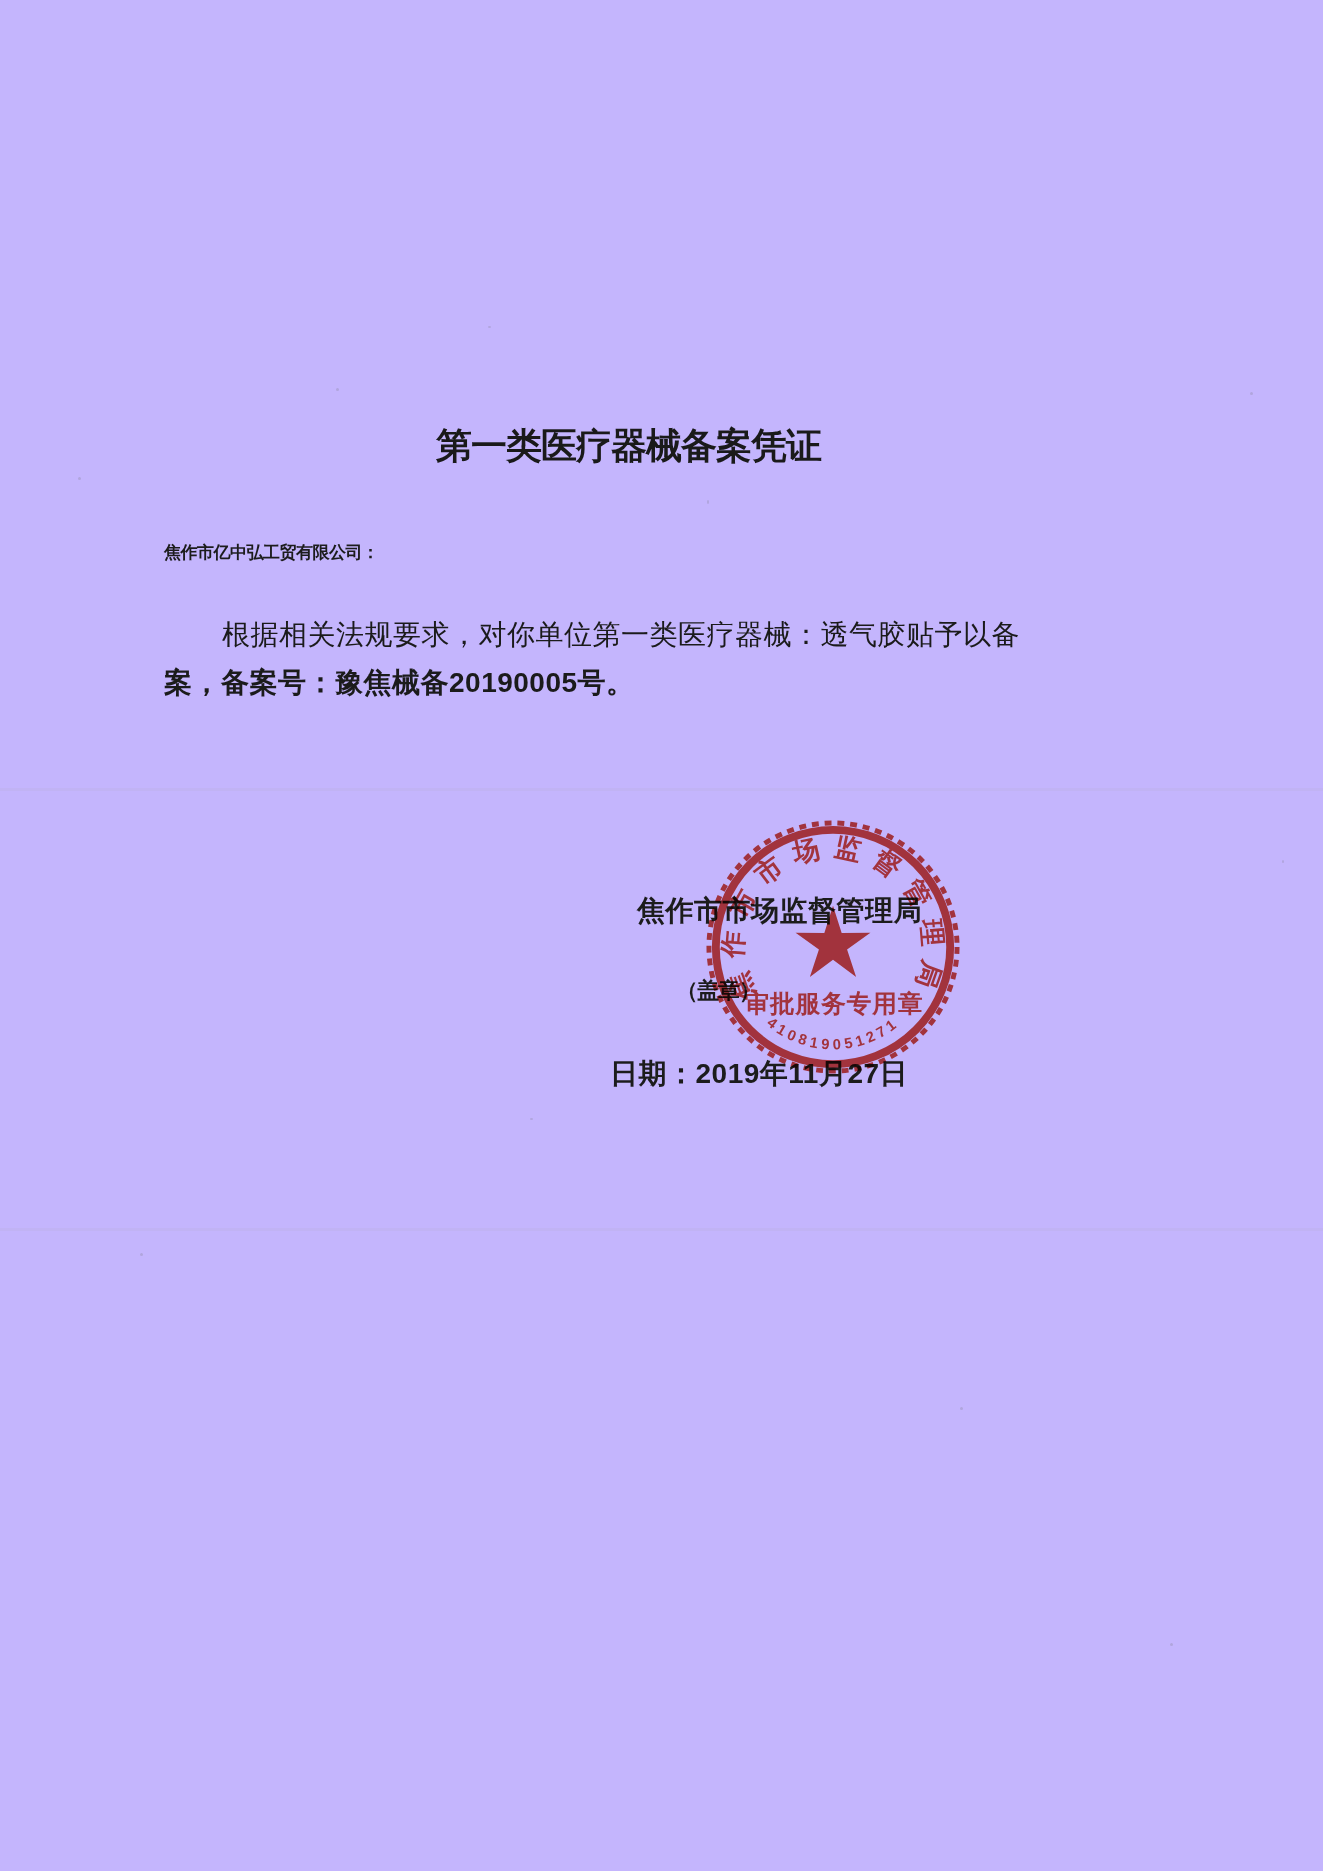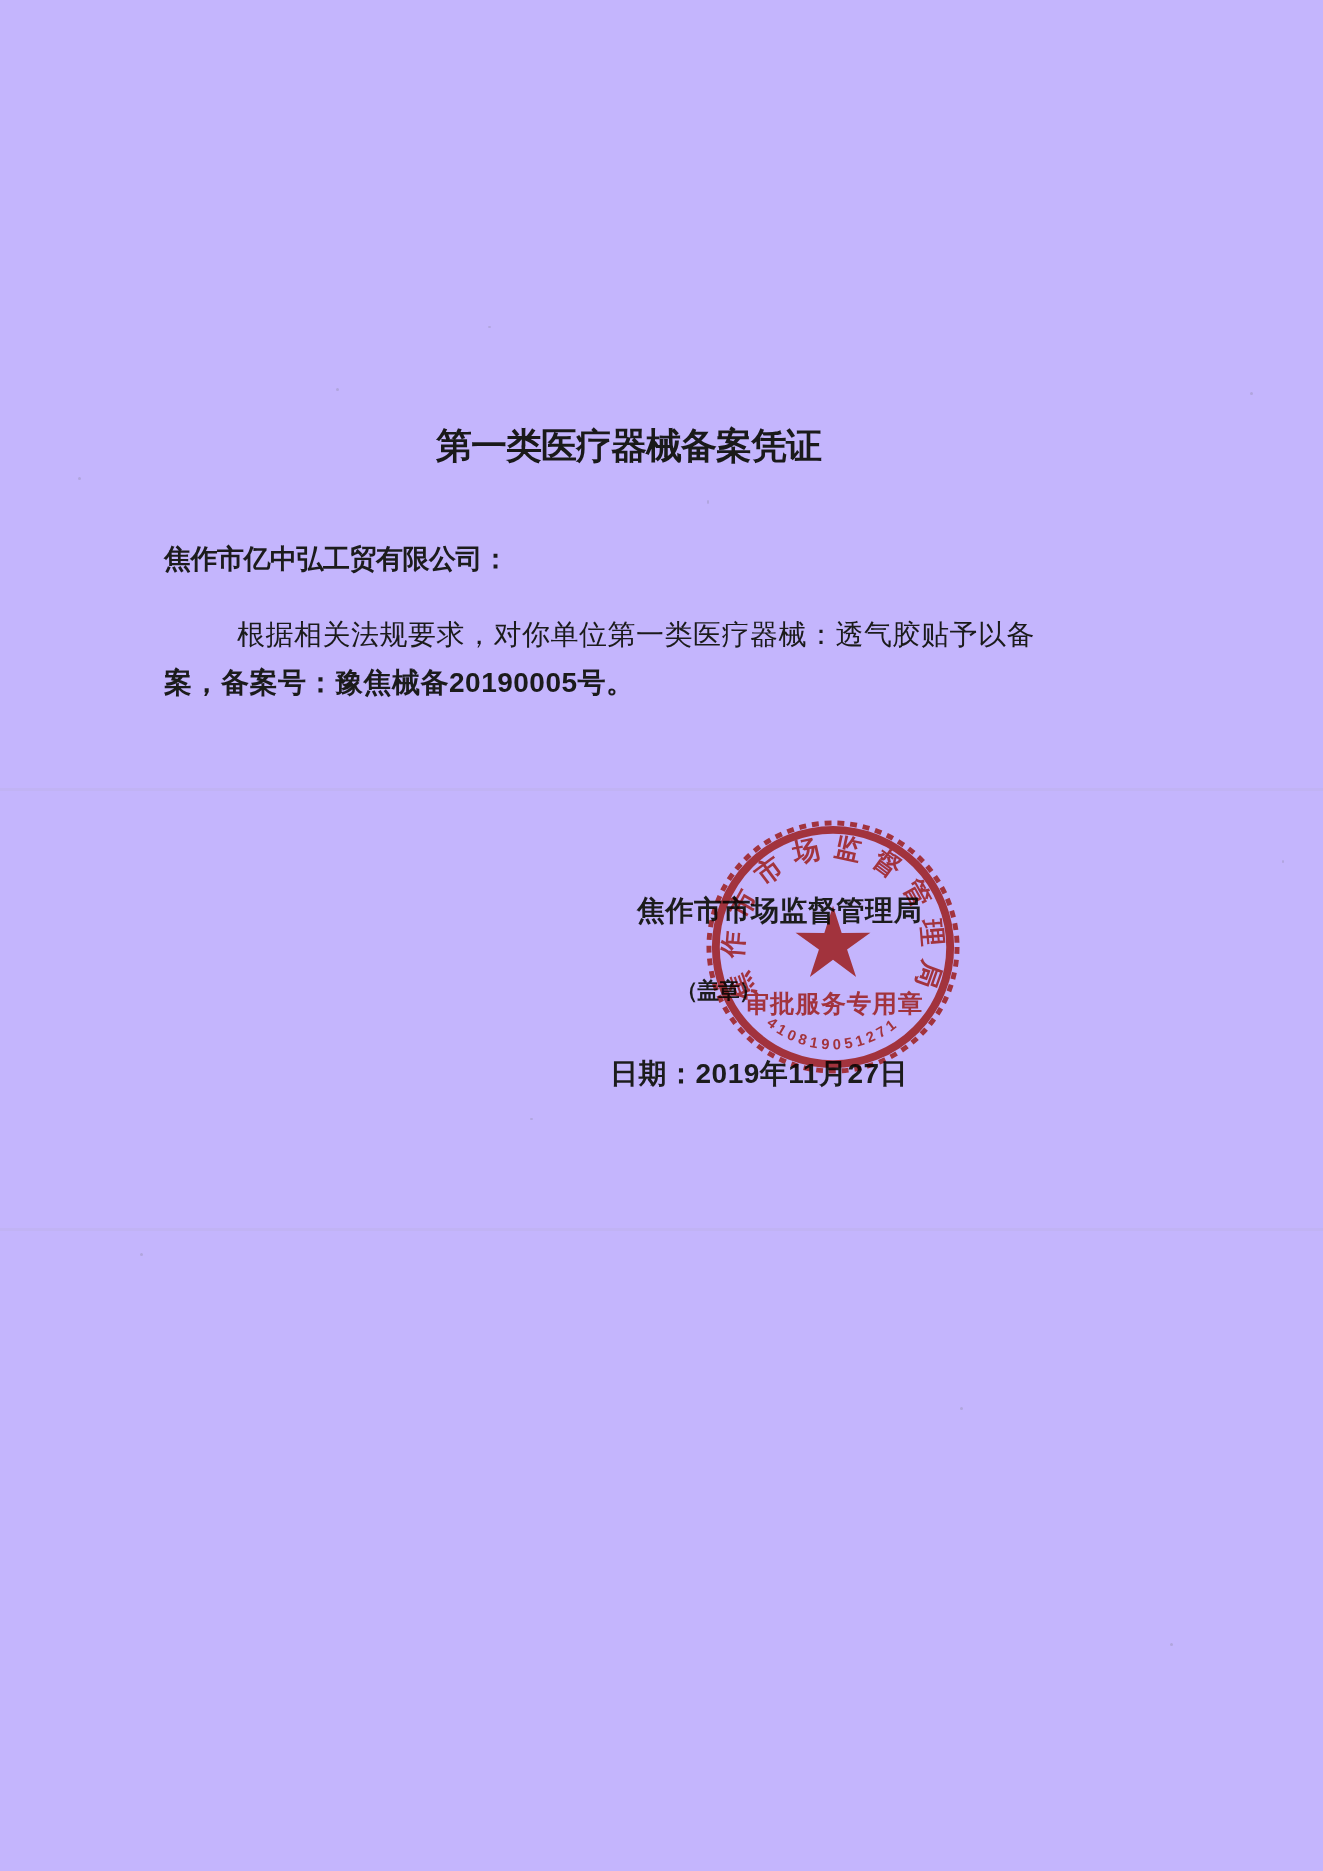--- a/index.html
+++ b/index.html
@@ -23,34 +23,34 @@
     font-size: 36px;
     font-weight: 700;
     letter-spacing: -1px;
     color: #1a1a1a;
     white-space: nowrap;
   }
   .recipient {
     position: absolute;
     left: 164px;
     top: 541px;
-    font-size: 27px;
+    font-size: 17px;
     font-weight: 600;
     letter-spacing: -0.5px;
     white-space: nowrap;
   }
   .body-line {
     position: absolute;
     font-size: 28px;
     font-weight: 500;
     letter-spacing: 0.5px;
     white-space: nowrap;
     color: #1b1b1b;
   }
-  .body-line-1 { left: 237px; top: 616px; text-align: right; }
+  .body-line-1 { left: 222px; top: 616px; text-align: right; }
   .body-line-2 { left: 164px; top: 664px; font-weight: bold; }
   .authority {
     position: absolute;
     left: 637px;
     top: 892px;
     font-size: 28px;
     font-weight: 600;
     letter-spacing: 0.5px;
     white-space: nowrap;
   }

